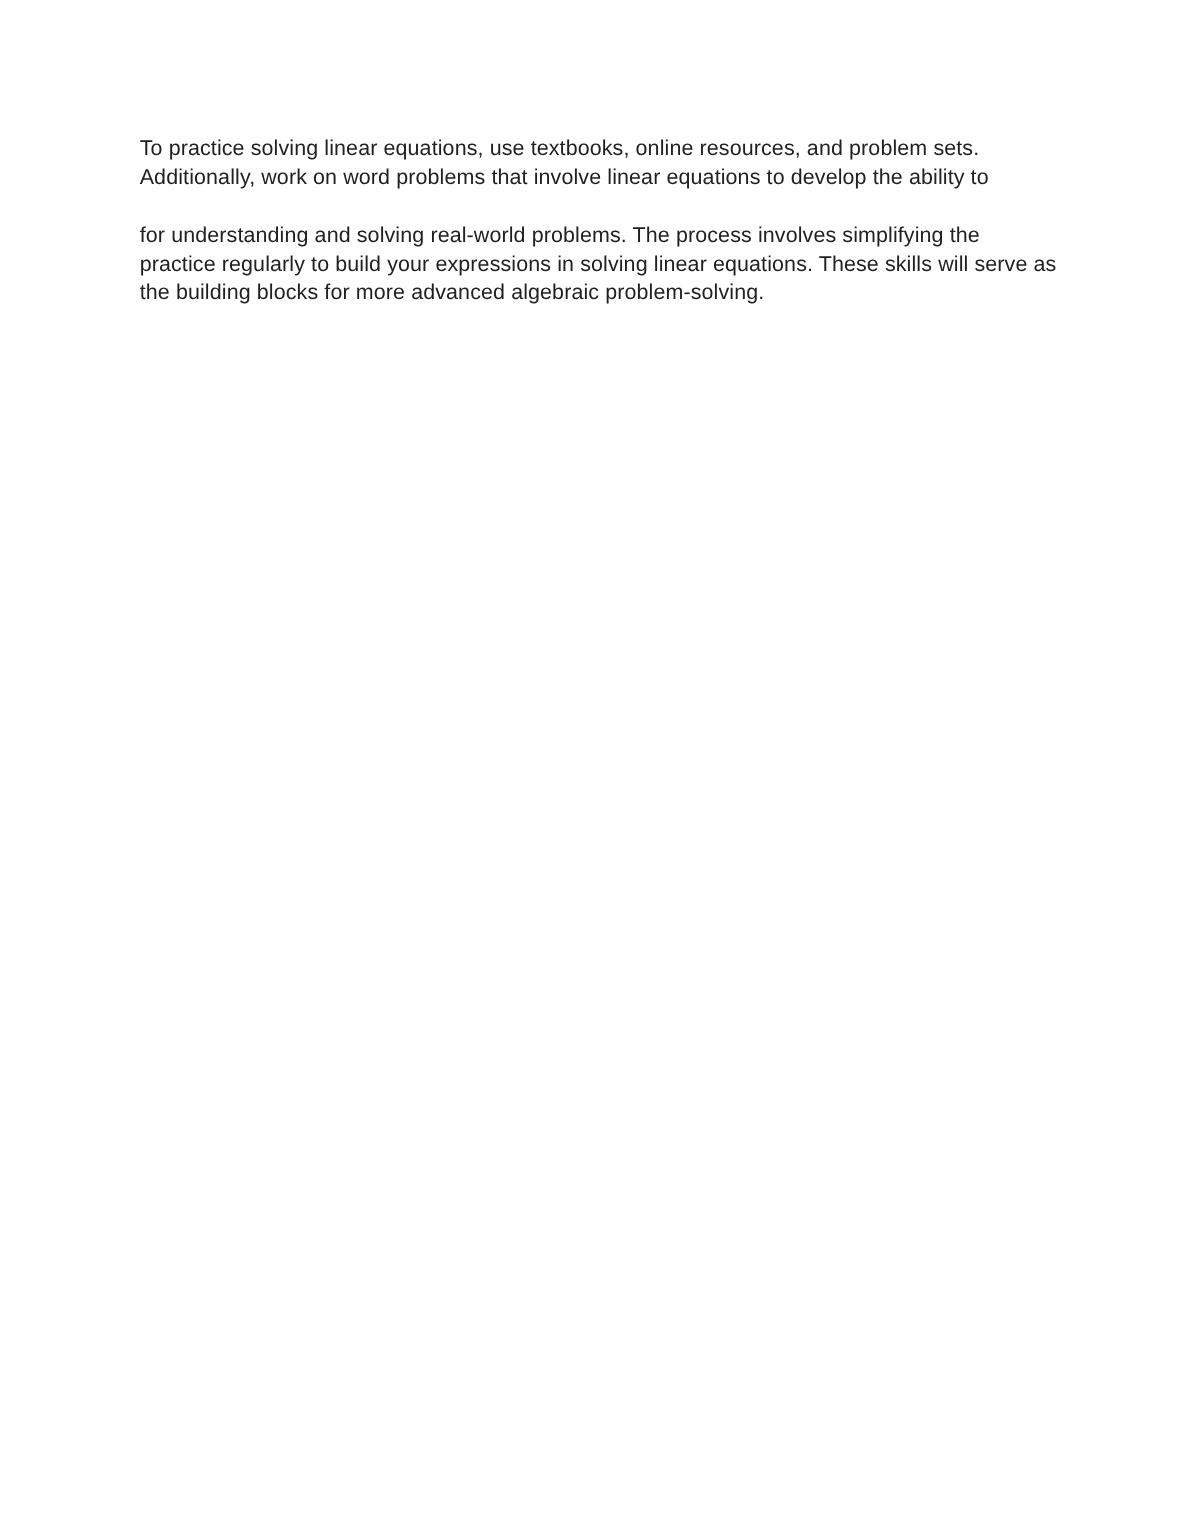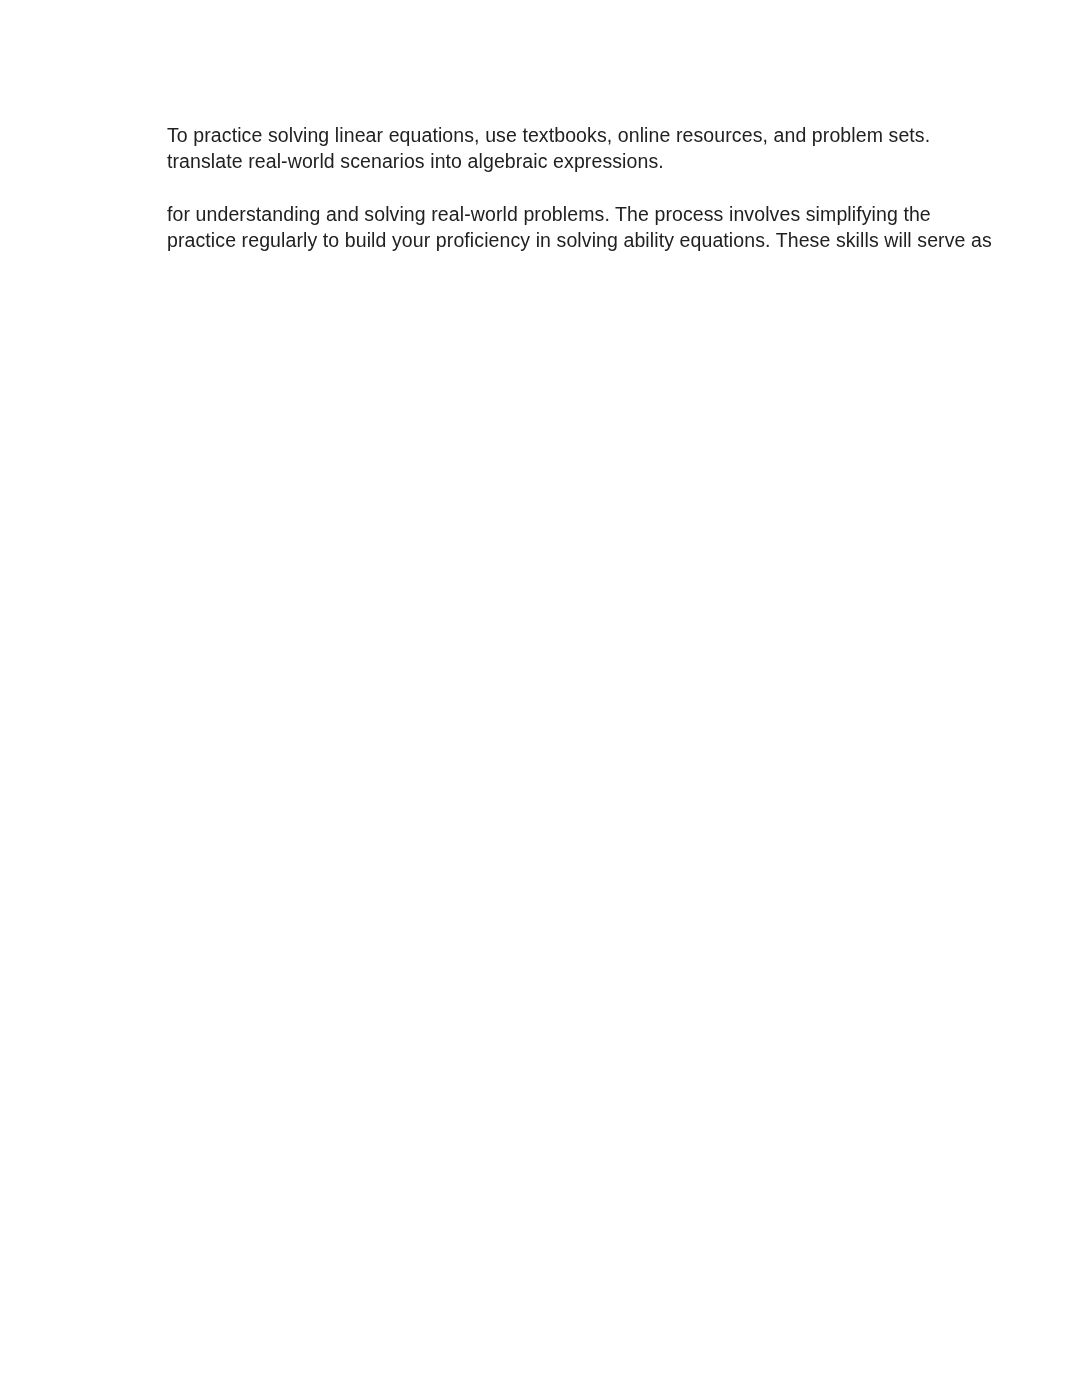--- a/index.html
+++ b/index.html
@@ -26,33 +26,33 @@
     letter-spacing: 0.1px;
   }
   .paragraph {
     margin: 0;
   }
   .paragraph + .paragraph {
     margin-top: 26.2px; 
   }
   .text-line {
     white-space: pre;
-    margin-left: 40px;
   }
 </style>
 </head>
 <body>
 
 <div class="page">
   <div class="text-block">
 
     <div class="paragraph">
       <div class="text-line">To practice solving linear equations, use textbooks, online resources, and problem sets.</div>
-      <div class="text-line">translate real-world scenarios into algebraic expressions.</div>
+      <div class="text-line">Additionally, work on word problems that involve linear equations to develop the ability to</div>
     </div>
 
     <div class="paragraph">
       <div class="text-line">for understanding and solving real-world problems. The process involves simplifying the</div>
-      <div class="text-line">practice regularly to build your proficiency in solving ability equations. These skills will serve as</div>
+      <div class="text-line">practice regularly to build your expressions in solving linear equations. These skills will serve as</div>
+      <div class="text-line">the building blocks for more advanced algebraic problem-solving.</div>
     </div>
 
   </div>
 </div>
 
 </body></html>

